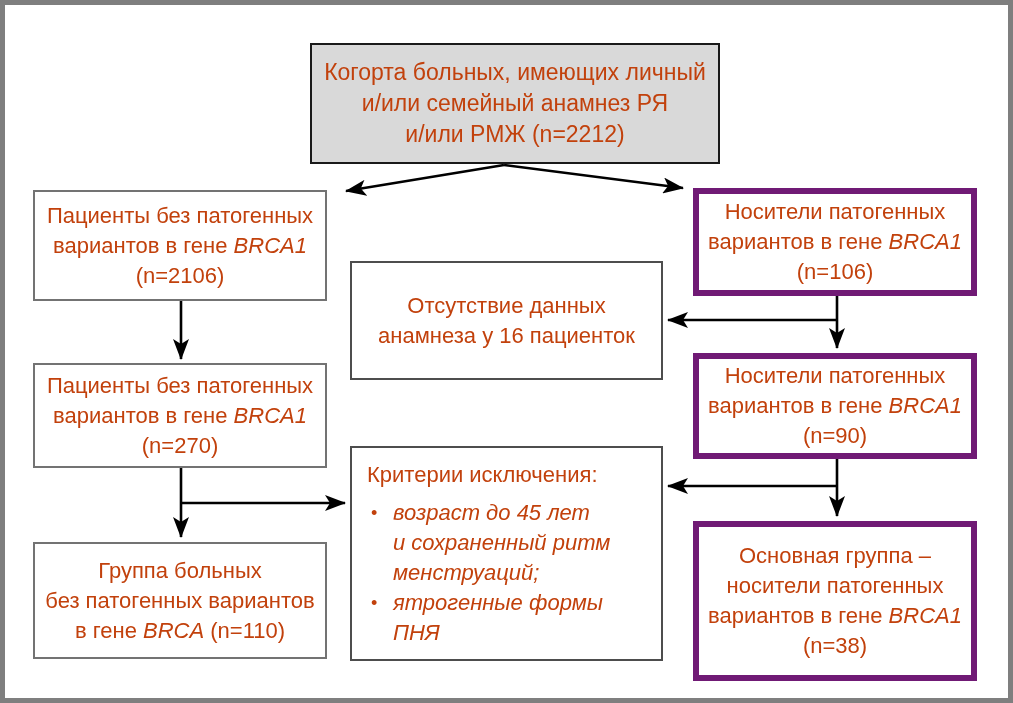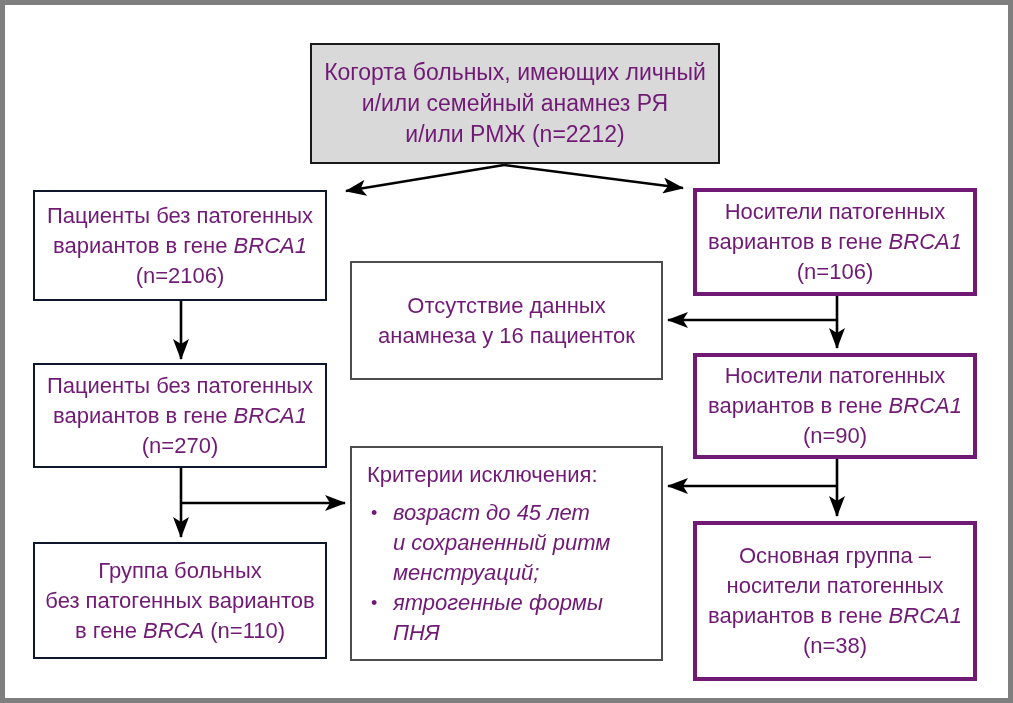--- a/index.html
+++ b/index.html
@@ -4,38 +4,38 @@
 <style>
   html, body { margin: 0; padding: 0; background: #ffffff; }
   #canvas {
     position: relative;
     width: 1013px;
     height: 703px;
     background: #ffffff;
     border: 5px solid #7f7f7f;
     box-sizing: border-box;
     font-family: "Liberation Sans", sans-serif;
-    color: #701a75;
+    color: #c2410c;
     overflow: hidden;
   }
   .box {
     position: absolute;
     box-sizing: border-box;
     background: #ffffff;
     display: flex;
     align-items: center;
     justify-content: center;
     text-align: center;
     font-size: 22px;
     line-height: 30px;
   }
   .box.gray   { background: #d9d9d9; border: 2px solid #1a1a1a; font-size: 23px; line-height: 31px; }
-  .box.light  { border: 2px solid #0f172a; }
+  .box.light  { border: 2px solid #737373; }
   .box.mid    { border: 2px solid #4d4d4d; }
-  .box.dark   { border: 4px solid #701a75; }
+  .box.dark   { border: 6px solid #701a75; }
   .gene { font-style: italic; }
   .excl-inner { text-align: left; width: 100%; padding: 0 12px 0 15px; box-sizing: border-box; }
   .excl-title { margin-bottom: 8px; }
   .bullet-row { display: flex; align-items: flex-start; }
   .bullet-dot { width: 22px; flex: 0 0 22px; text-align: left; padding-left: 4px; font-size: 18px; }
   .bullet-text { flex: 1; font-style: italic; }
   #arrows { position: absolute; left: 0; top: 0; width: 1003px; height: 693px; pointer-events: none; }
 </style>
 </head>
 <body>

